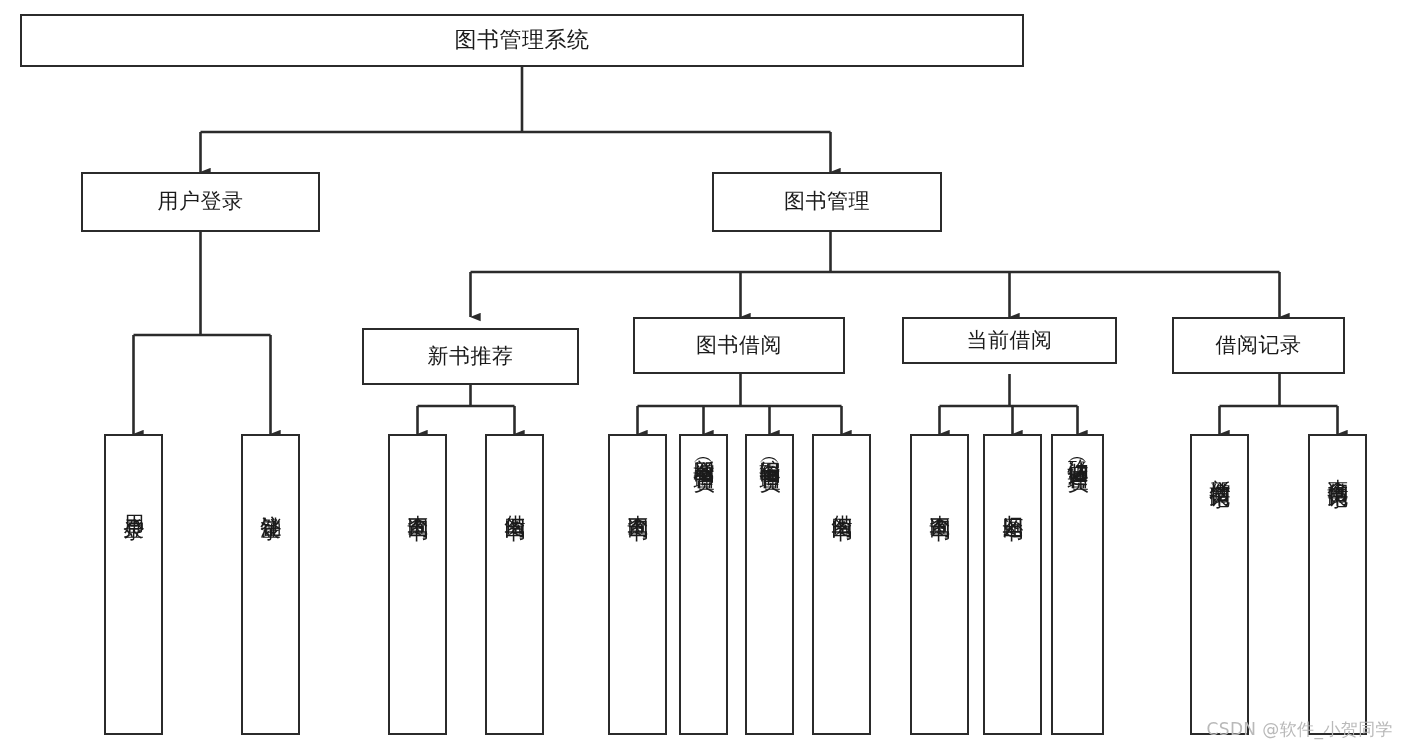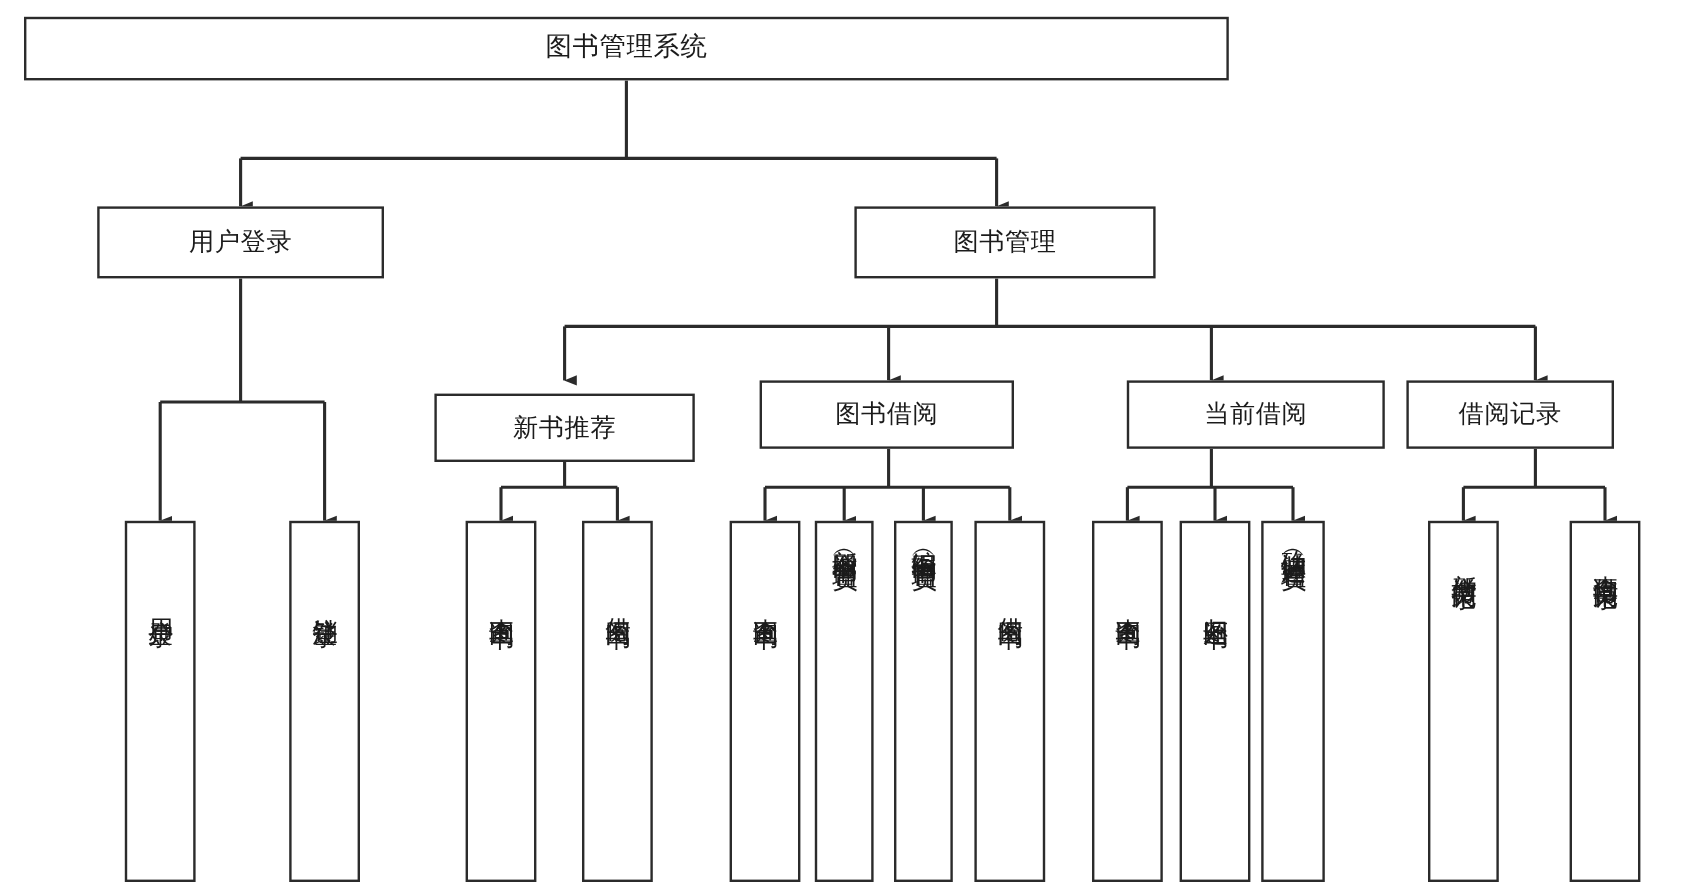--- a/index.html
+++ b/index.html
@@ -134,30 +134,30 @@
       </g>
   </svg>
 
   <div id="nodes-layer">
       <div class="node horiz root" style="left: 20px; top: 14px; width: 1004px; height: 53px;">
         <span class="node-label">图书管理系统</span>
       </div>
       <div class="node horiz" style="left: 81px; top: 172px; width: 239px; height: 60px;">
         <span class="node-label">用户登录</span>
       </div>
-      <div class="node horiz" style="left: 712px; top: 172px; width: 251px; height: 60px;">
+      <div class="node horiz" style="left: 712px; top: 172px; width: 230px; height: 60px;">
         <span class="node-label">图书管理</span>
       </div>
       <div class="node horiz" style="left: 362px; top: 328px; width: 217px; height: 57px;">
         <span class="node-label">新书推荐</span>
       </div>
       <div class="node horiz" style="left: 633px; top: 317px; width: 212px; height: 57px;">
         <span class="node-label">图书借阅</span>
       </div>
-      <div class="node horiz" style="left: 902px; top: 317px; width: 215px; height: 57px; margin-left: 37px;">
+      <div class="node horiz" style="left: 902px; top: 317px; width: 215px; height: 47px;">
         <span class="node-label">当前借阅</span>
       </div>
       <div class="node horiz" style="left: 1172px; top: 317px; width: 173px; height: 57px;">
         <span class="node-label">借阅记录</span>
       </div>
       <div class="node vert pad-mid" style="left: 104px; top: 434px; width: 59px; height: 301px;">
         <span class="node-label">用户登录</span>
       </div>
       <div class="node vert pad-mid" style="left: 241px; top: 434px; width: 59px; height: 301px;">
         <span class="node-label">注销登录</span>
@@ -190,14 +190,15 @@
         <span class="node-label">确认归还（管理员）</span>
       </div>
       <div class="node vert pad-small" style="left: 1190px; top: 434px; width: 59px; height: 301px;">
         <span class="node-label">新增借阅记录</span>
       </div>
       <div class="node vert pad-small" style="left: 1308px; top: 434px; width: 59px; height: 301px;">
         <span class="node-label">查询借阅记录</span>
       </div>
     </div>
 
+  <div id="watermark">CSDN @软件_小贺同学</div>
 
 </div>
 
 </body></html>

